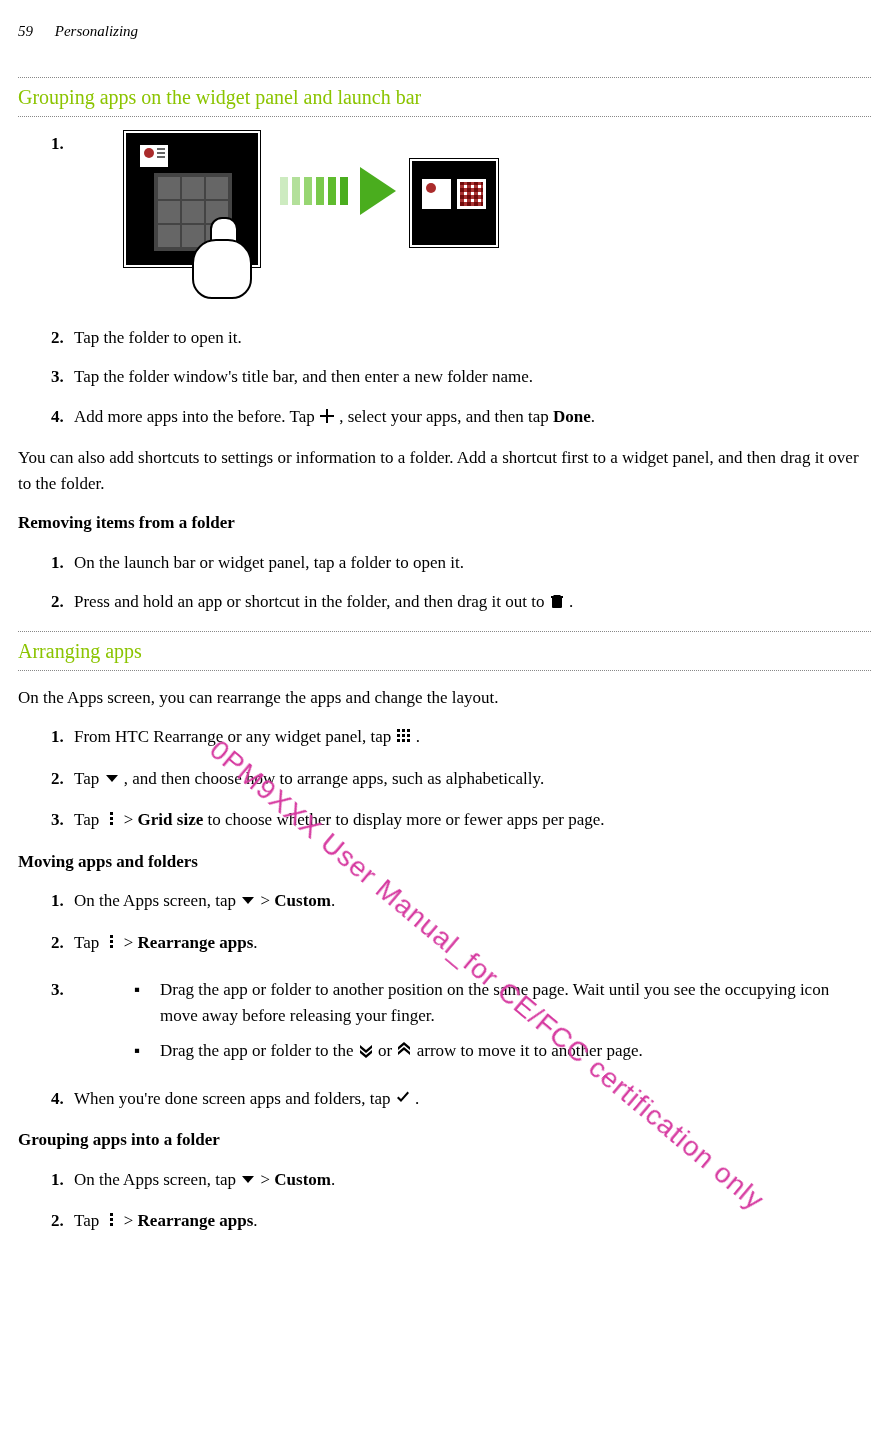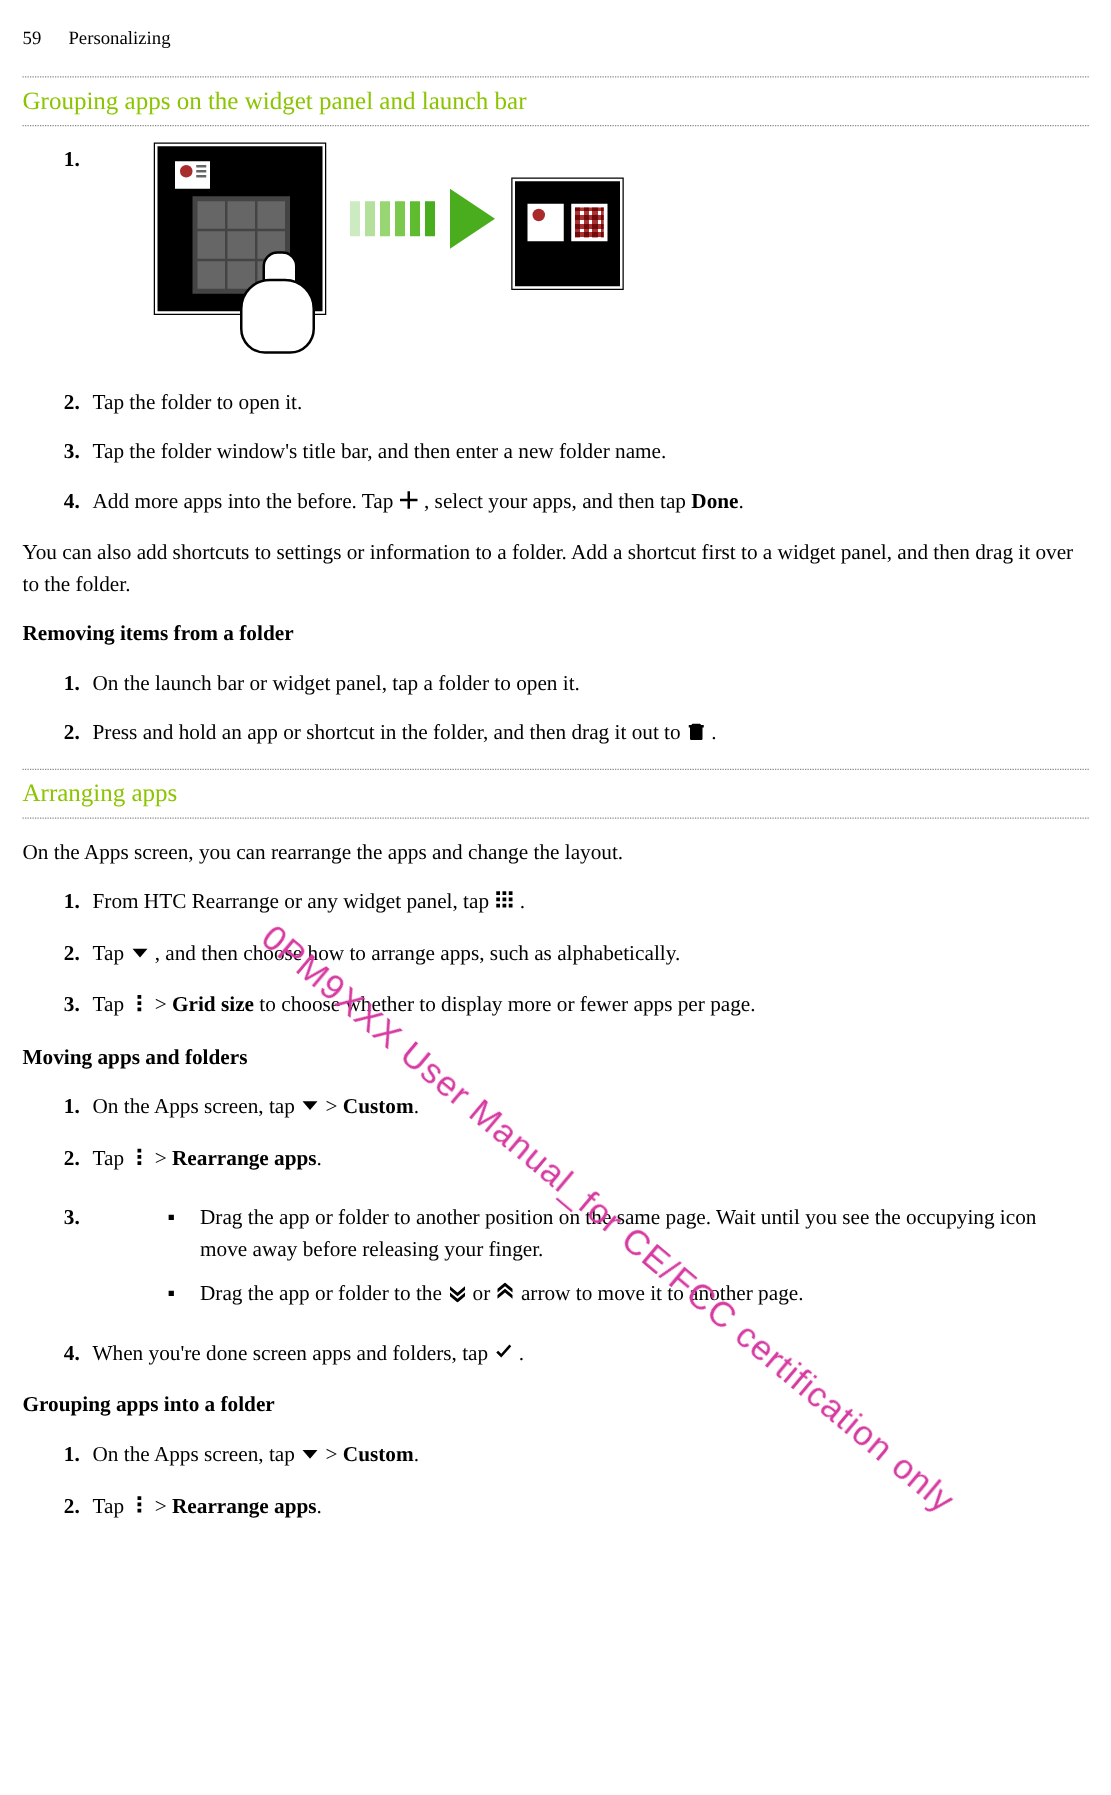--- a/index.html
+++ b/index.html
@@ -7,21 +7,22 @@
     color: #000;
     margin: 0;
     padding: 20px 18px;
     width: 889px;
     box-sizing: border-box;
     font-size: 17px;
     line-height: 1.5;
   }
   .header-line {
     font-size: 15px;
-    margin-bottom: 18px;
+    margin-bottom: 34px;
+    font-style: italic;
   }
   .header-line .page-no { margin-right: 18px; }
   .dotted-rule {
     border: none;
     border-top: 1px dotted #888;
     margin: 4px 0 4px 0;
     height: 0;
   }
   .section-title {
     color: #8bc400;

